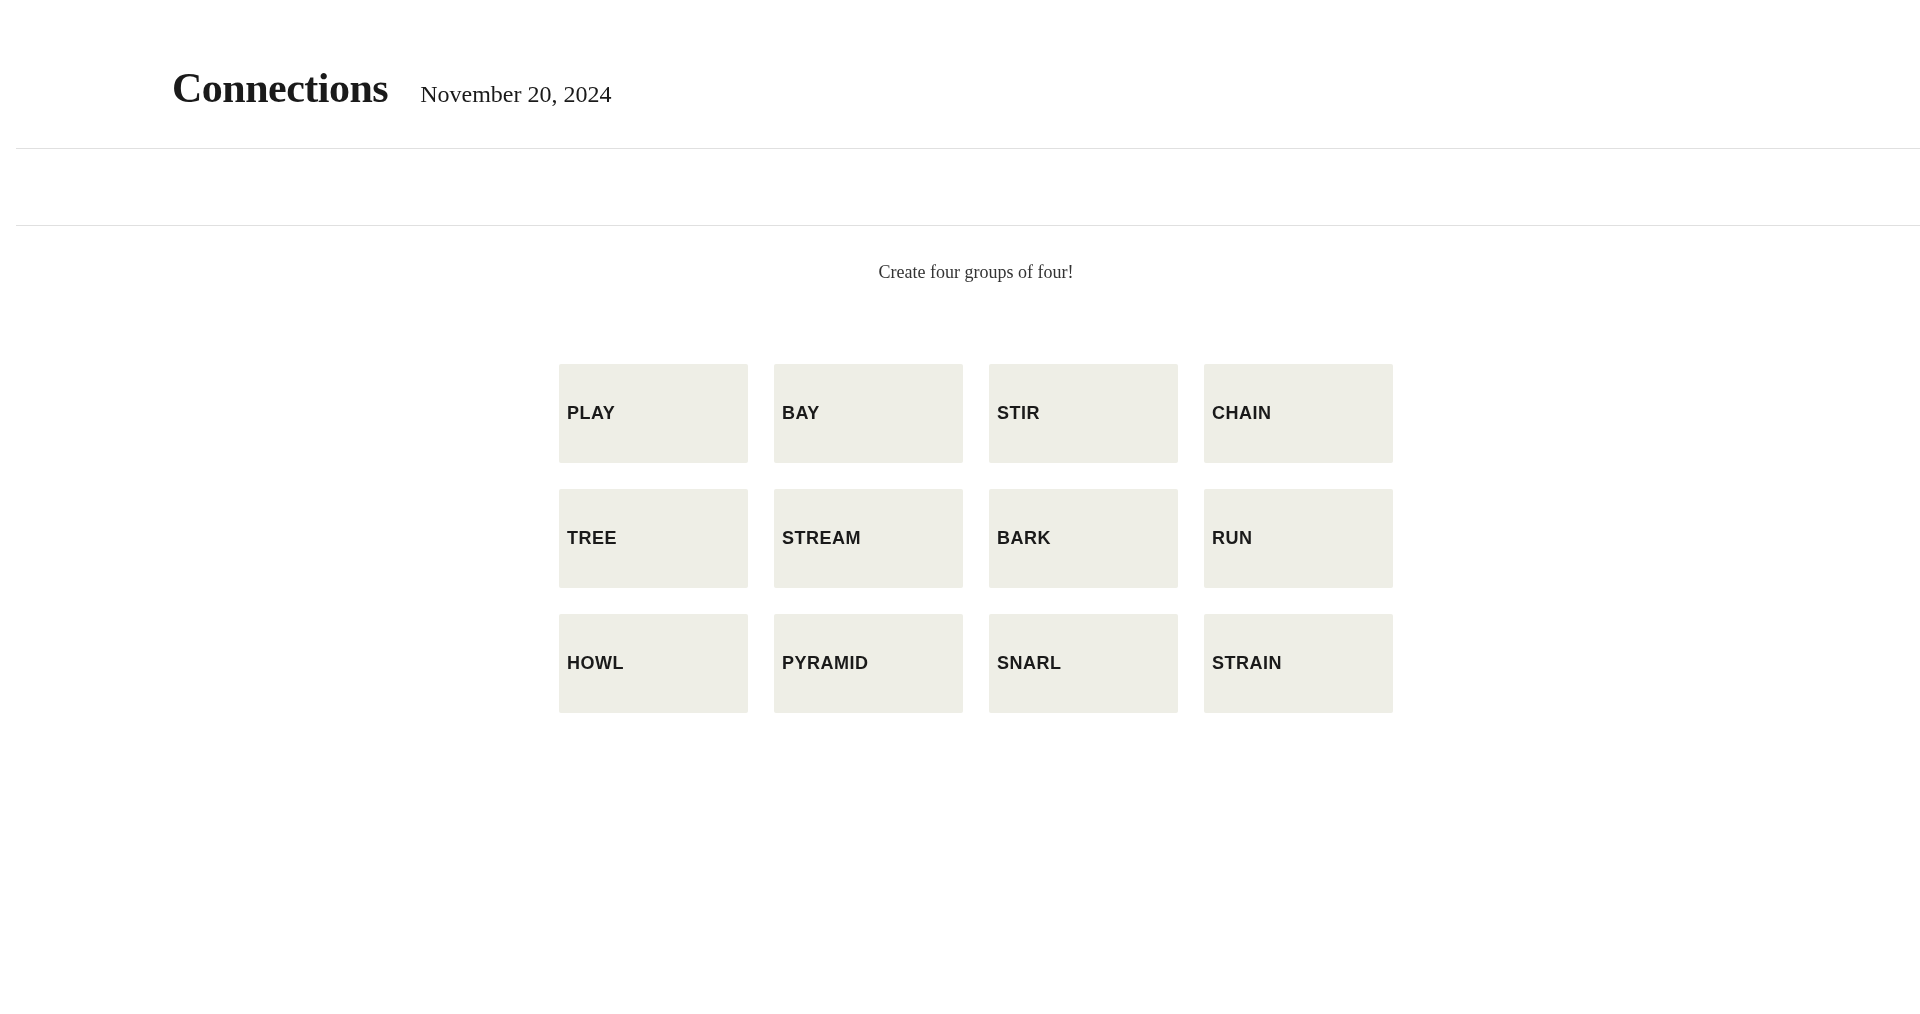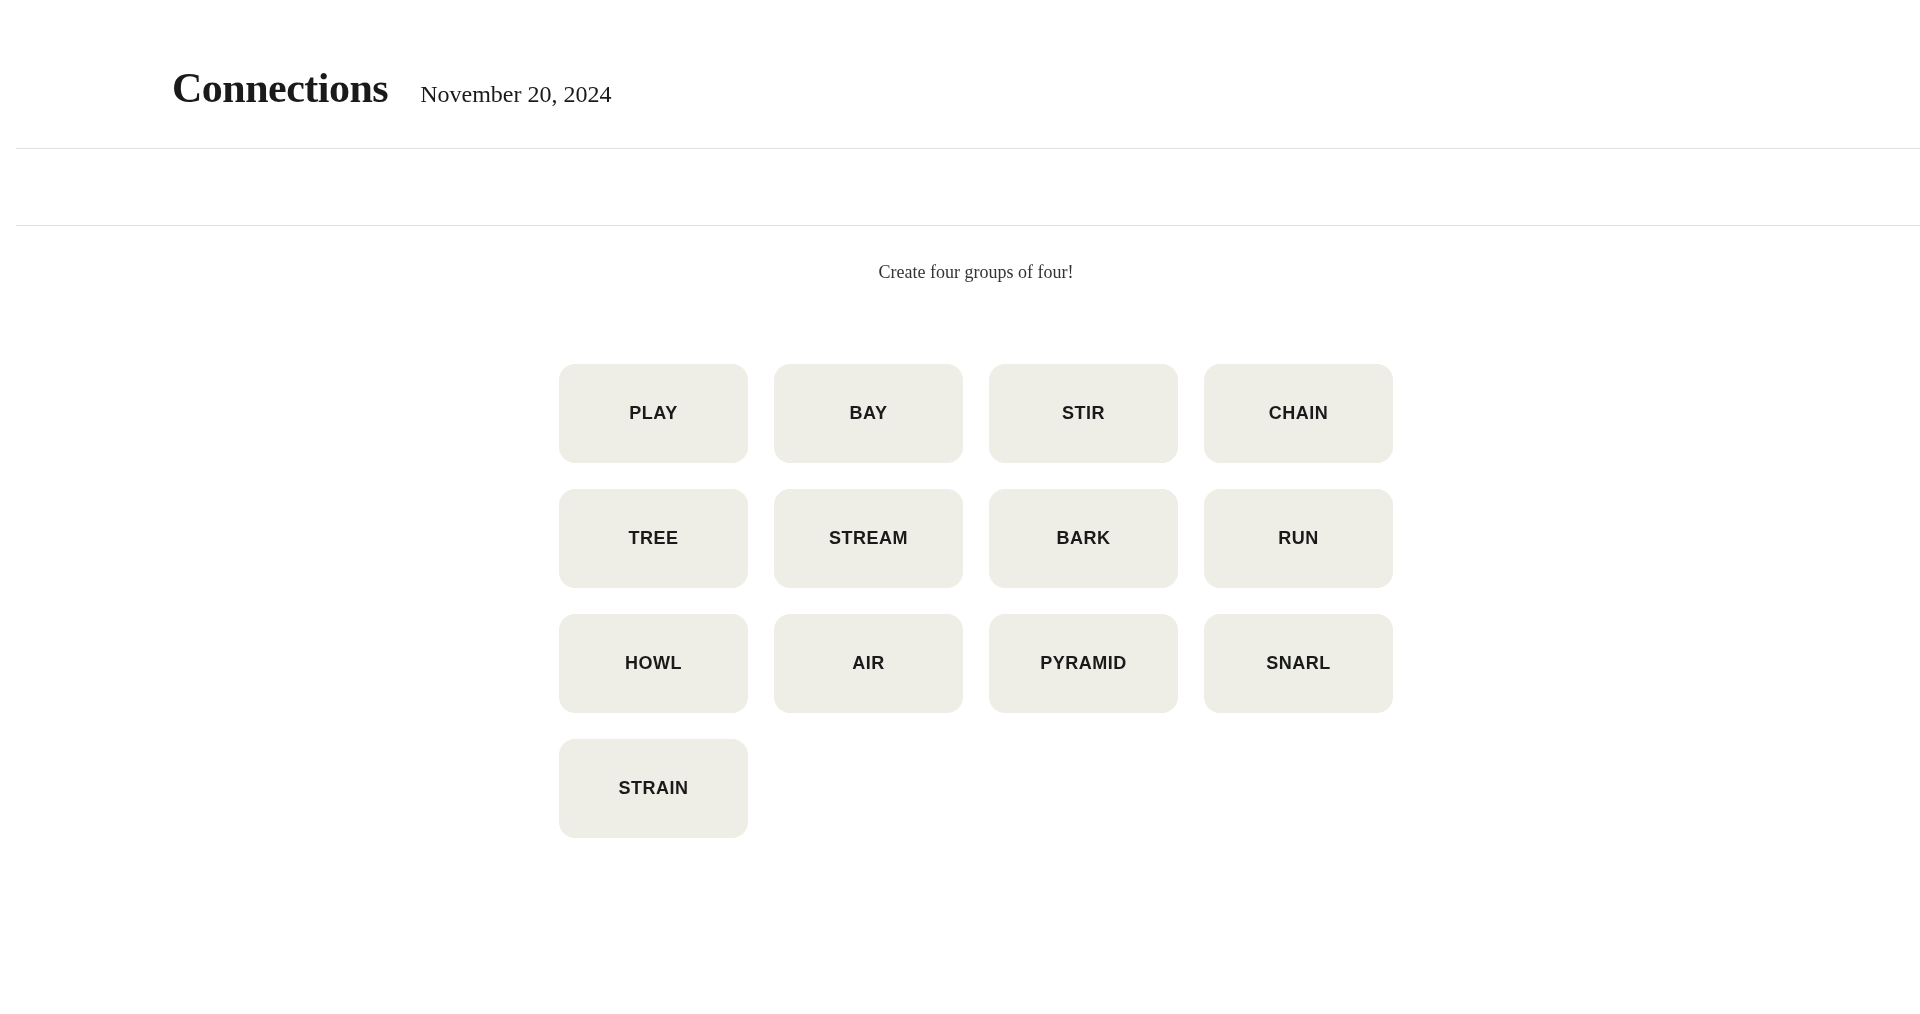--- a/index.html
+++ b/index.html
@@ -73,24 +73,23 @@
 
     .grid {
       display: grid;
       grid-template-columns: repeat(4, 205px);
       grid-template-rows: repeat(4, 115px);
       gap: 10px;
     }
 
     .tile {
       background: #eeeee6;
-      border-radius: 16px;
+      border-radius: 2px;
       display: flex;
       align-items: center;
-      justify-content: center;
       cursor: pointer;
       user-select: none;
       transition: background 0.15s;
     }
 
     .tile-label {
       font-size: 18px;
       font-weight: 800;
       font-family: 'Arial', 'Helvetica', sans-serif;
       letter-spacing: 0.5px;
@@ -135,23 +134,20 @@
       <div class="tile">
         <span class="tile-label">BARK</span>
       </div>
       <div class="tile">
         <span class="tile-label">RUN</span>
       </div>
       <div class="tile">
         <span class="tile-label">HOWL</span>
       </div>
       <div class="tile">
-        <span class="tile-label">AIR</span>
-      </div>
-      <div class="tile">
         <span class="tile-label">PYRAMID</span>
       </div>
       <div class="tile">
         <span class="tile-label">SNARL</span>
       </div>
       <div class="tile">
         <span class="tile-label">STRAIN</span>
       </div>
     </div>
 </div>

